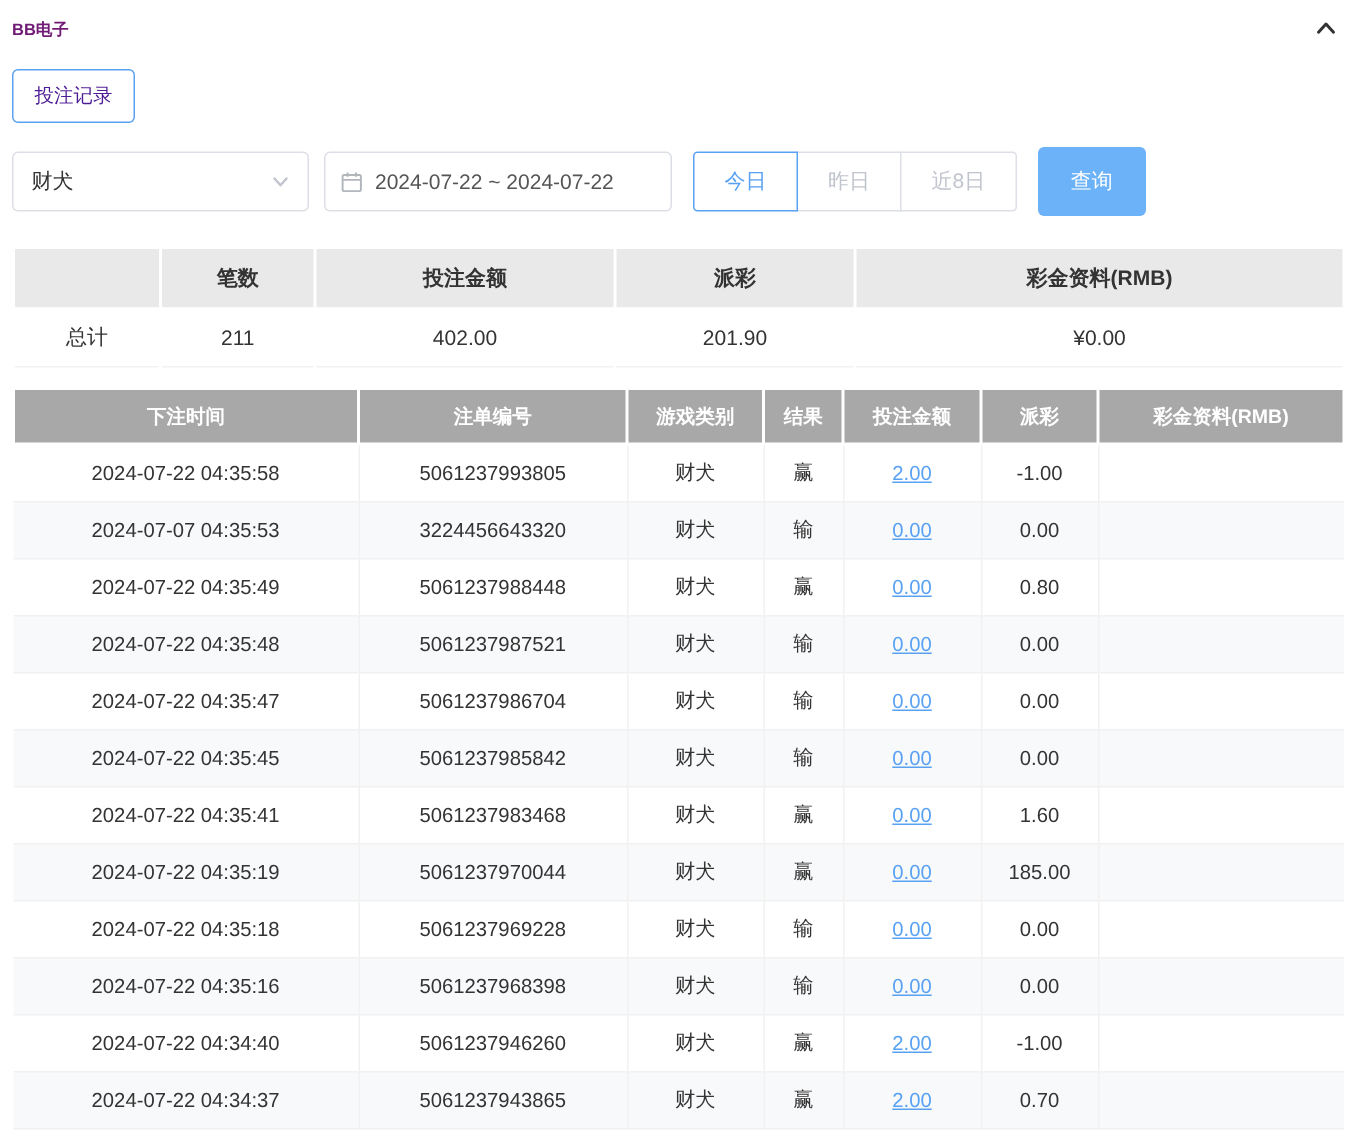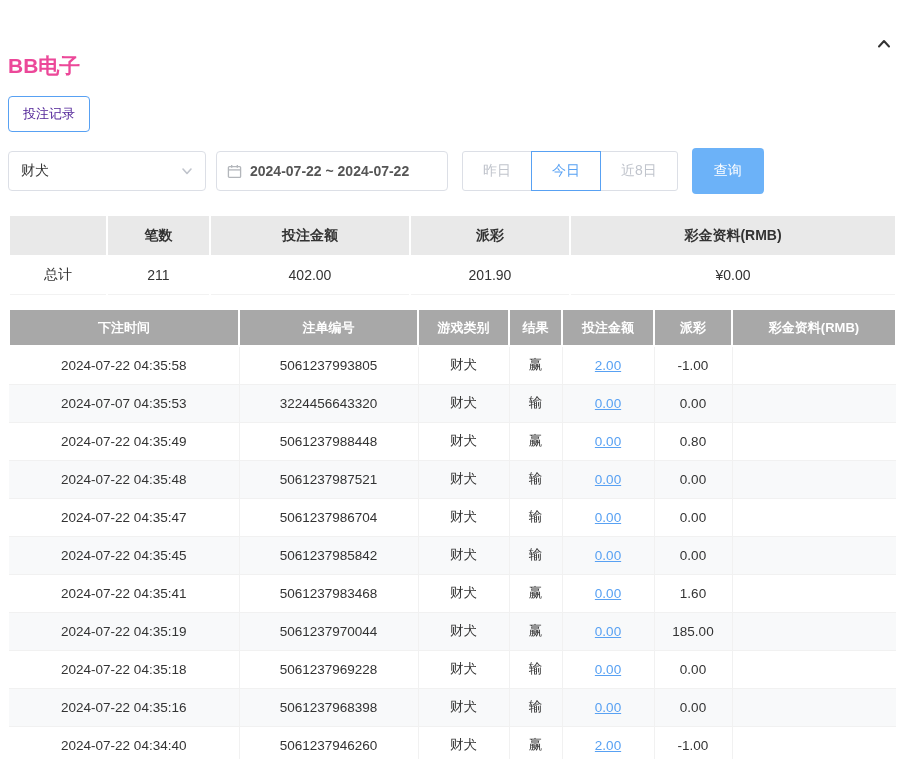--- a/index.html
+++ b/index.html
@@ -6,42 +6,42 @@
   html, body { width: 905px; height: 759px; overflow: hidden; }
   body {
     background: #ffffff;
     font-family: "Liberation Sans", "DejaVu Sans", sans-serif;
     color: #333;
   }
   .page { padding: 4px 8px 0 8px; }
 
   
   .top-bar { display: flex; justify-content: space-between; align-items: center; padding: 4px 2px 10px 0; }
-  .panel-title { font-size: 21px; font-weight: bold; color: #ec4899; margin-top: 44px; }
+  .panel-title { font-size: 11px; font-weight: bold; color: #701a75; }
   .collapse-btn { background: none; border: none; cursor: pointer; padding: 2px; line-height: 0; }
 
   
   .tabs { display: flex; gap: 10px; margin: 6px 0 16px 0; }
   .tab {
     padding: 8px 14px; font-size: 13px; border: 1px solid #dcdcdc; border-radius: 4px;
     background: #fff; color: #666; cursor: pointer;
   }
   .tab.active { border-color: #58a1f3; color: #4c1d95; }
 
   
   .filters { display: flex; align-items: center; margin-bottom: 22px; }
   .select {
     width: 198px; height: 40px; border: 1px solid #dcdfe6; border-radius: 4px;
     display: flex; align-items: center; justify-content: space-between;
     padding: 0 12px; font-size: 14px; color: #333; cursor: pointer; background: #fff;
   }
   .date-input {
     margin-left: 10px; width: 232px; height: 40px; border: 1px solid #dcdfe6; border-radius: 4px;
     display: flex; align-items: center; gap: 8px; padding: 0 10px; font-size: 14px; color: #555;
-    background: #fff; cursor: pointer; font-weight: bold;
+    background: #fff; cursor: pointer;
   }
   .quick-group { display: flex; margin-left: 14px; }
   .qbtn {
     height: 40px; padding: 0 20px; border: 1px solid #dcdfe6; background: #fff;
     font-size: 14px; color: #c0c4cc; cursor: pointer; margin-left: -1px; position: relative;
   }
   .qbtn:first-child { margin-left: 0; border-radius: 3px 0 0 3px; }
   .qbtn:last-child { border-radius: 0 3px 3px 0; }
   .qbtn.active { border-color: #58a1f3; color: #58a1f3; z-index: 1; }
   .search-btn {
@@ -106,22 +106,22 @@
       <svg width="15" height="15" viewBox="0 0 16 16">
         <rect x="1.5" y="2.8" width="13" height="11.5" rx="1" fill="none" stroke="#b3b6bb" stroke-width="1.4"></rect>
         <line x1="1.5" y1="6.3" x2="14.5" y2="6.3" stroke="#b3b6bb" stroke-width="1.4"></line>
         <line x1="5" y1="1" x2="5" y2="4" stroke="#b3b6bb" stroke-width="1.4"></line>
         <line x1="11" y1="1" x2="11" y2="4" stroke="#b3b6bb" stroke-width="1.4"></line>
       </svg>
       <span>2024-07-22 ~ 2024-07-22</span>
     </div>
 
     <div class="quick-group">
+      <button class="qbtn active">今日</button>
       <button class="qbtn">昨日</button>
-      <button class="qbtn active">今日</button>
       <button class="qbtn">近8日</button>
     </div>
 
     <button class="search-btn">查询</button>
   </div>
 
   <table class="summary">
     <colgroup>
       <col style="width:96px">
         <col style="width:101px">

